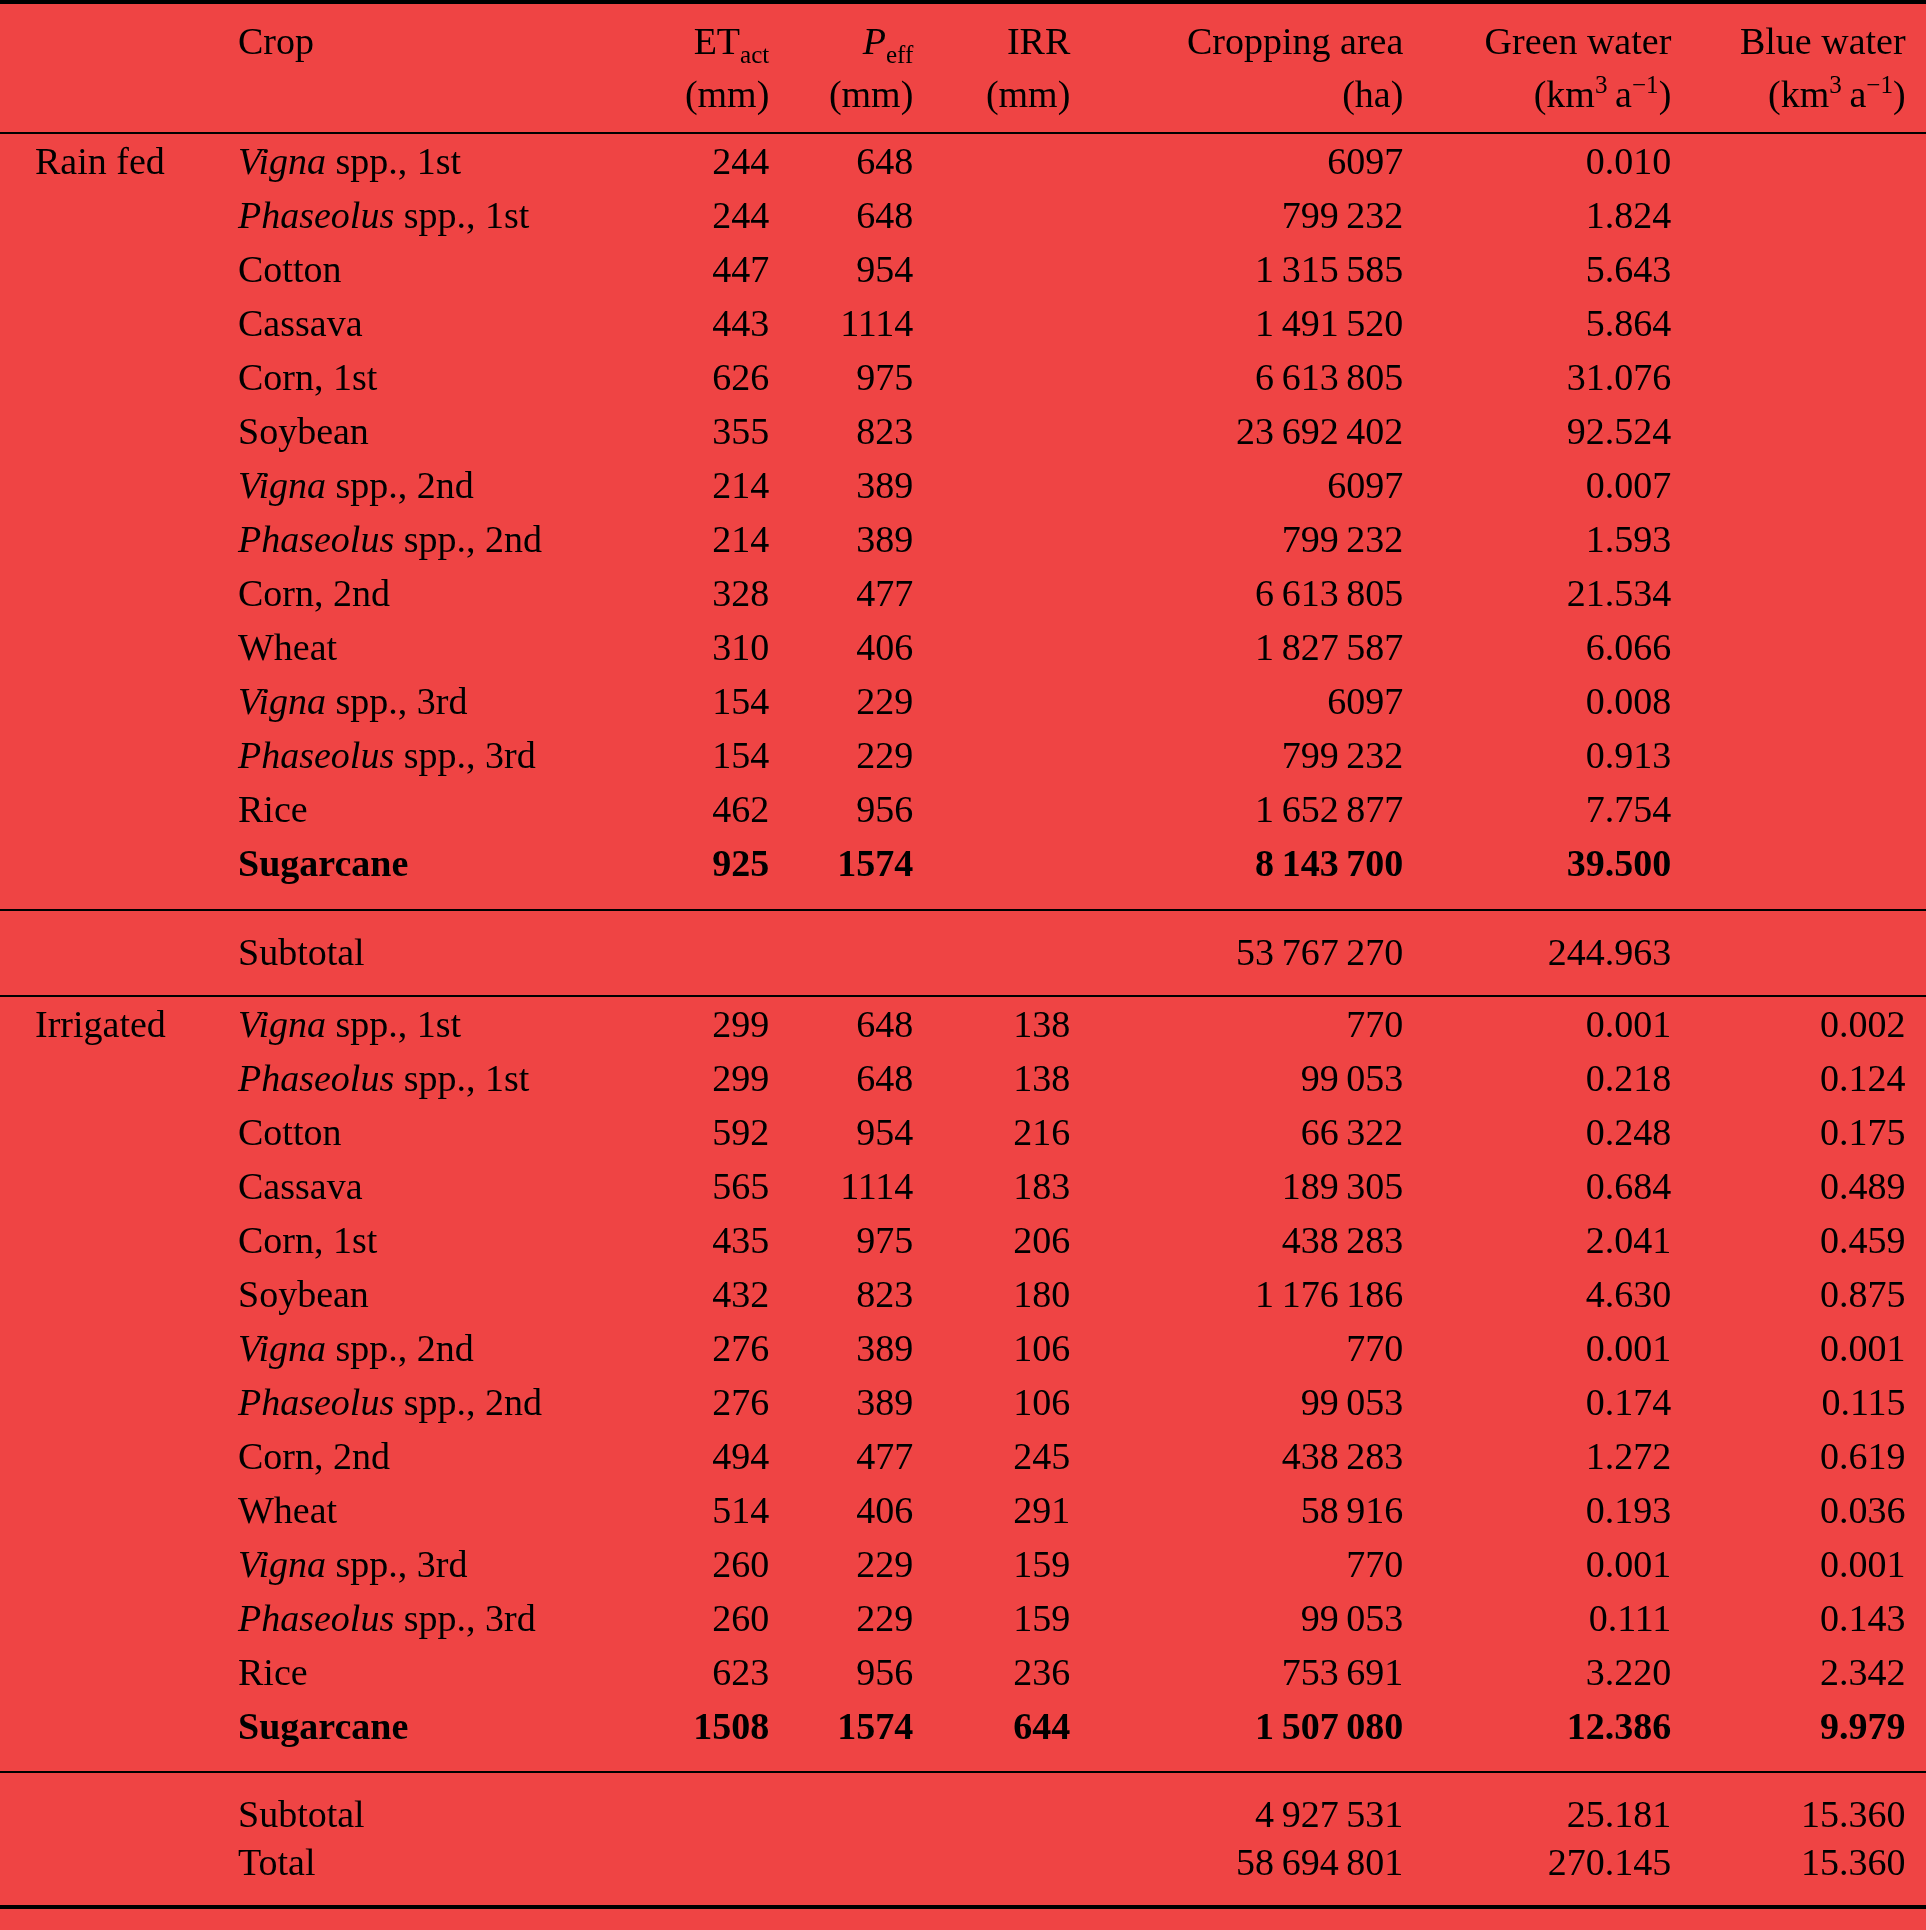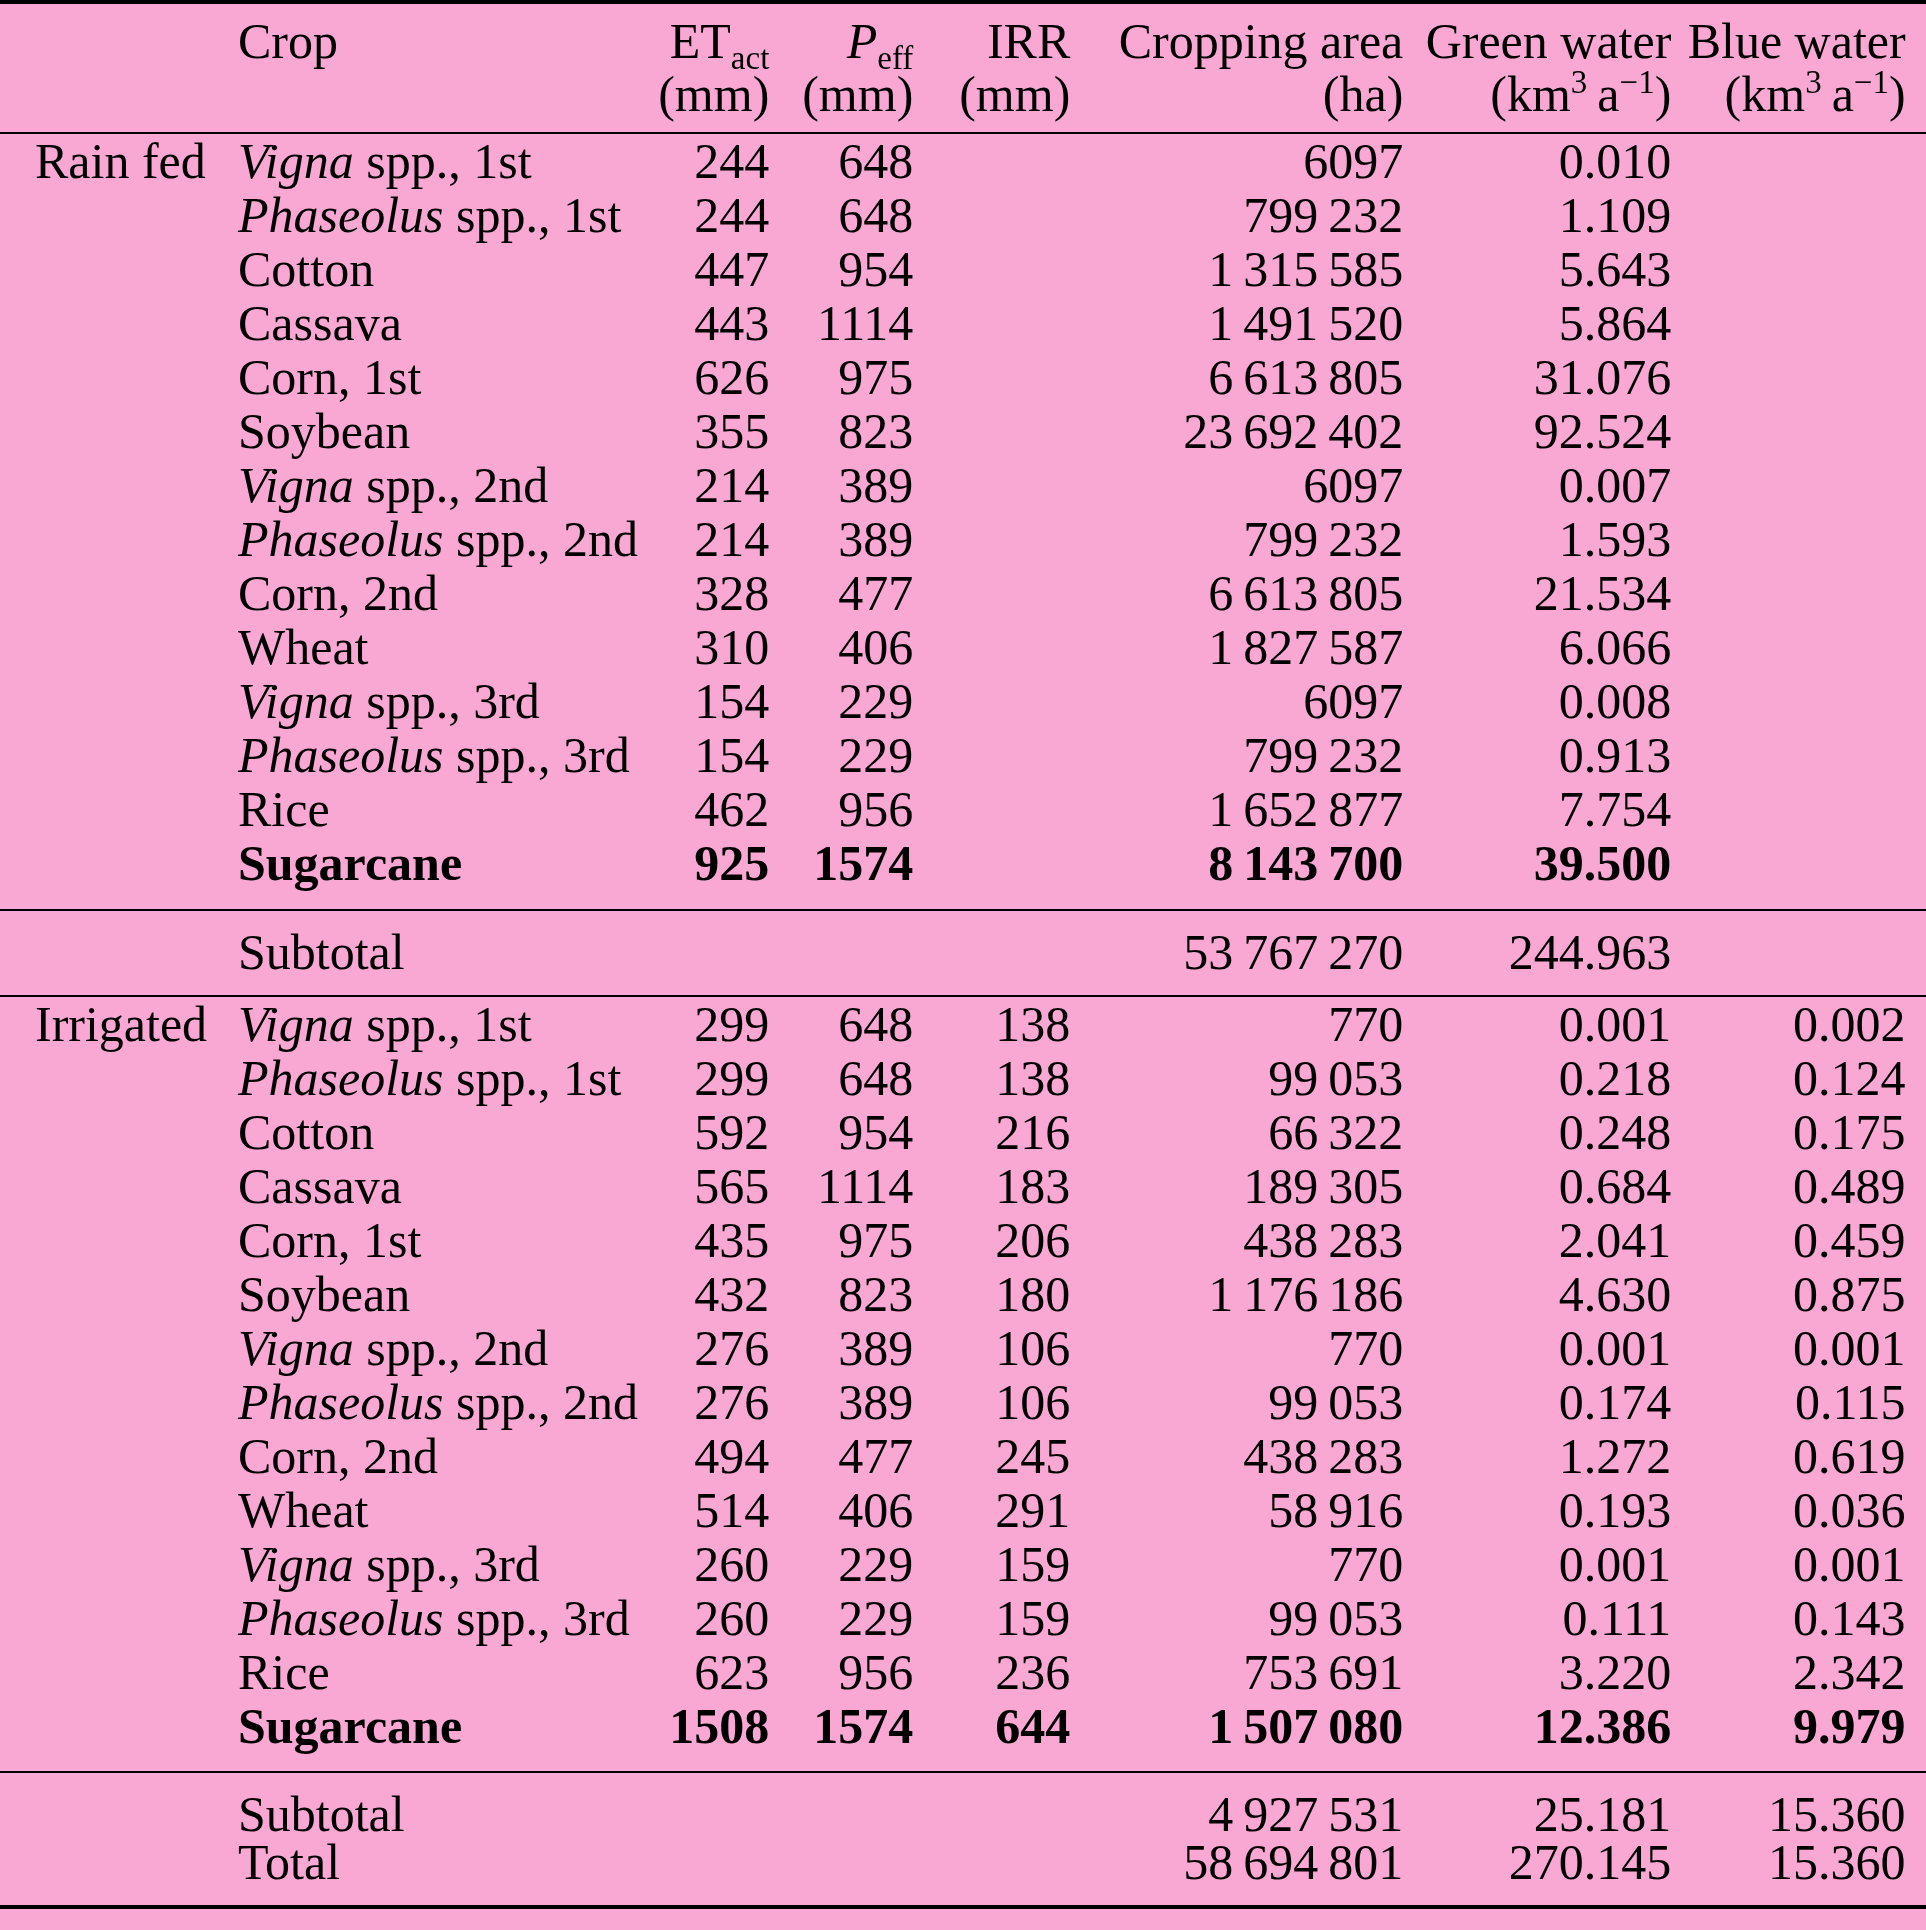--- a/index.html
+++ b/index.html
@@ -3,24 +3,24 @@
 <meta charset="utf-8">
 <style>
   html, body {
     margin: 0;
     padding: 0;
     background: #ffffff;
   }
   #page {
     width: 1927px;
     height: 1931px;
-    background: #f9a8d4;
+    background: #ef4444;
     color: #000000;
     font-family: "Liberation Serif", "DejaVu Serif", serif;
-    font-size: 50px;
+    font-size: 38px;
     overflow: hidden;
     box-sizing: border-box;
   }
   table.crop-table {
     width: 1927px;
     border-collapse: collapse;
     table-layout: fixed;
     border-top: 4.7px solid #000;
     border-bottom: 4.7px solid #000;
   }
@@ -120,21 +120,21 @@
           <td class="c-green">0.010</td>
           <td class="c-blue"></td>
         </tr>
         <tr>
           <td class="c-group"></td>
           <td class="c-crop"><i>Phaseolus</i><span> spp., 1st</span></td>
           <td class="c-et">244</td>
           <td class="c-peff">648</td>
           <td class="c-irr"></td>
           <td class="c-area">799 232</td>
-          <td class="c-green">1.109</td>
+          <td class="c-green">1.824</td>
           <td class="c-blue"></td>
         </tr>
         <tr>
           <td class="c-group"></td>
           <td class="c-crop"><span>Cotton</span></td>
           <td class="c-et">447</td>
           <td class="c-peff">954</td>
           <td class="c-irr"></td>
           <td class="c-area">1 315 585</td>
           <td class="c-green">5.643</td>

